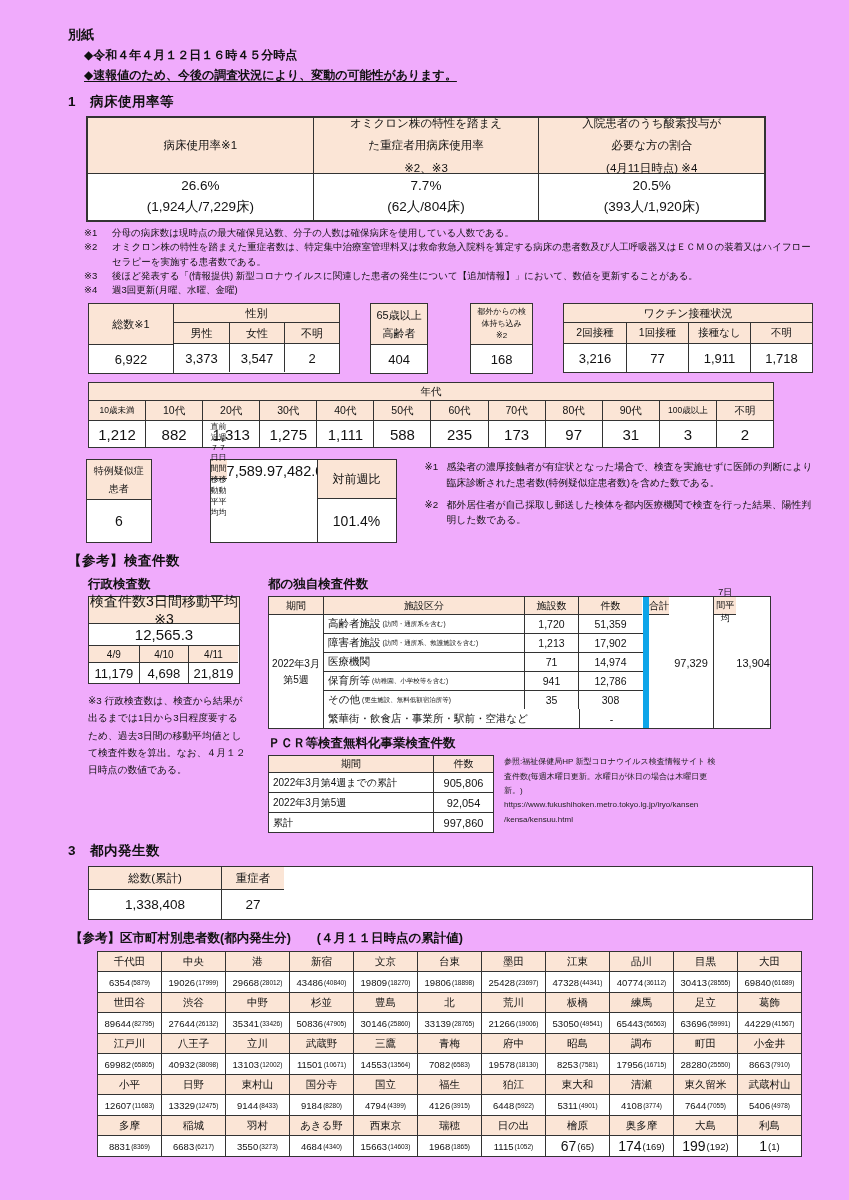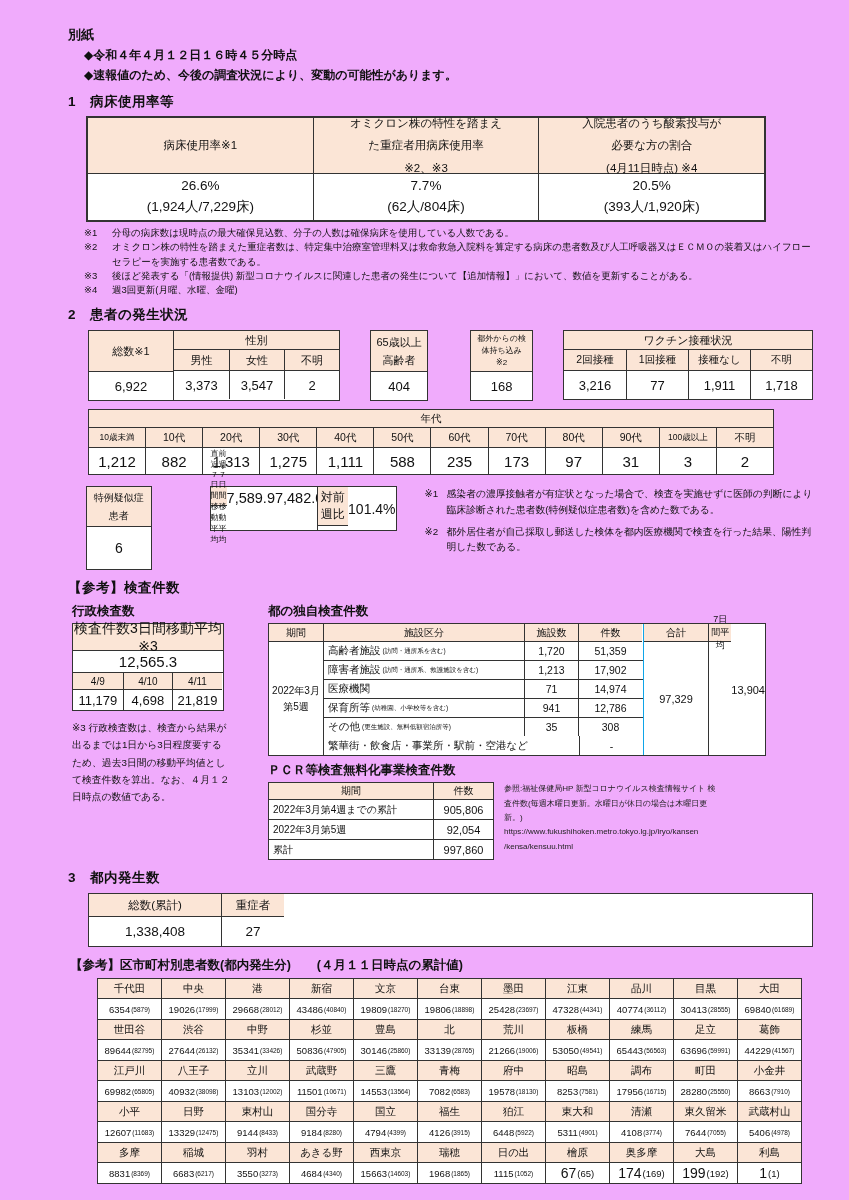--- a/index.html
+++ b/index.html
@@ -1,19 +1,19 @@
 <!DOCTYPE html>
 <html><head>
 <meta charset="utf-8">
 <style>
   html,body{margin:0;padding:0;background:#e9e9e9}
   body{font-family:"Liberation Sans","DejaVu Sans",sans-serif;color:#111}
   .page{width:849px;height:1200px;background:#f0abfc;margin:0 auto;box-sizing:border-box;
         padding:26px 36px 0 68px;overflow:hidden;position:relative}
-  .u{text-underline-offset:2px}
+  .u{text-decoration:underline;text-underline-offset:2px}
   .doc-label{font-size:13px;font-weight:bold}
   .bullet{font-size:12px;font-weight:bold;margin:3px 0 0 16px}
   .sec-title{font-size:13.5px;font-weight:bold;margin-top:9px;letter-spacing:.5px}
   .peach{background:#fbe5d6}
   .cell{display:flex;align-items:center;justify-content:center;text-align:center;box-sizing:border-box}
 
   
   .bed-table{display:flex;border:2px solid #333;width:676px;margin:5px 0 4px 18px;background:#fff}
   .bed-col{flex:1;display:flex;flex-direction:column}
   .bed-col + .bed-col{border-left:1px solid #333}
@@ -72,57 +72,57 @@
   
   .sprow{display:flex;align-items:flex-start;margin:11px 0 0 18px}
   .tblS{width:74px}
   .tblS .hcell{height:40px;border-bottom:1px solid #333;flex-direction:column;font-size:10px;line-height:1.8}
   .tblS .vcell{height:42px;font-size:14px}
   .tblAvg{display:flex;margin-left:58px}
   .avgL{width:106px;display:flex;flex-direction:row}
   .avgL .h{height:19px;border-bottom:1px solid #333;font-size:8px}
   .avgL .v{height:21px;font-size:14.5px}
   .avgL .v:first-of-type{border-bottom:1px solid #333}
-  .avgR{width:78px;border-left:1px solid #333;display:flex;flex-direction:row}
+  .avgR{width:78px;border-left:1px solid #333;display:flex;flex-direction:column}
   .avgR .h{height:39px;border-bottom:1px solid #333;font-size:12px}
   .avgR .v{height:43px;font-size:14px}
   .spnotes{margin-left:28px;width:440px}
   .spnotes .note{font-size:9.8px;line-height:1.6;margin-bottom:6px}
   .spnotes .note .tag{width:22px}
 
   
   .tests-row{display:flex;align-items:flex-start;margin-top:2px}
-  .tests-left{width:172px;margin-left:4px;flex-shrink:0}
+  .tests-left{width:172px;margin-left:20px;flex-shrink:0}
   .sub-title{font-size:12.5px;font-weight:bold;margin:4px 0 3px 0}
   .admin-table{width:152px;display:flex;flex-direction:column}
   .adm-lab{height:27px;border-bottom:1px solid #333;font-size:14px}
   .adm-avg{height:22px;border-bottom:1px solid #333;font-size:15px}
   .adm-row{display:flex}
   .adm-row .cell{width:49.6px}
   .adm-row.d .cell{height:17px;border-bottom:1px solid #333;font-size:10px}
   .adm-row.v .cell{height:20px;font-size:13px}
   .adm-row .cell + .cell{border-left:1px solid #333}
   .adm-note{width:158px;margin-top:8px;font-size:9.8px;line-height:1.75}
-  .tests-right{margin-left:24px}
+  .tests-right{margin-left:8px}
   .ind-table{display:flex}
   .ind-h{height:18px;border-bottom:1px solid #333;font-size:10px}
   .blkPeriod{width:54px;display:flex;flex-direction:column}
   .blkPeriod .body{flex:1;font-size:10px;line-height:1.6;padding:2px}
   .blkMain{border-left:1px solid #333;display:flex;flex-direction:column}
   .ind-hr{display:flex}
   .ind-hr .cell{height:18px;border-bottom:1px solid #333;font-size:10px}
   .fr{display:flex;border-bottom:1px solid #333}
   .fr:last-child{border-bottom:none}
   .fname{width:200px;display:flex;align-items:center;justify-content:flex-start;padding-left:4px;box-sizing:border-box;height:18px;font-size:10.5px;white-space:nowrap}
   .fnote{font-size:6.5px;margin-left:2px}
   .ffac{width:54px;border-left:1px solid #333;height:18px;font-size:10.5px}
   .fcnt{width:64px;border-left:1px solid #333;height:18px;font-size:10.5px}
   .fname-wide{width:255px;display:flex;align-items:center;padding-left:4px;box-sizing:border-box;height:19px;font-size:10.5px;white-space:nowrap}
   .fcnt-last{height:19px}
-  .blkTot{width:64px;border-left:1px solid #0ea5e9;display:flex;flex-direction:column}
+  .blkTot{width:64px;border-left:6px solid #0ea5e9;display:flex;flex-direction:row}
   .blkTot .body{flex:1;font-size:11px}
   .blkAvg7{width:56px;border-left:1px solid #333;display:flex;flex-direction:row}
   .blkAvg7 .ind-h{font-size:9px}
   .blkAvg7 .body{flex:1;font-size:11px}
   .pcr-row{display:flex;align-items:flex-start}
   .pcr-table{display:flex;flex-direction:column;width:226px}
   .pcr-hr{display:flex}
   .pcr-hr .cell{height:17px;border-bottom:1px solid #333;font-size:10px}
   .pcr-r{display:flex;border-bottom:1px solid #333}
   .pcr-r:last-child{border-bottom:none}
@@ -215,21 +215,20 @@
         <div class="tag">※3</div>
         <div class="txt">後ほど発表する「(情報提供) 新型コロナウイルスに関連した患者の発生について【追加情報】」において、数値を更新することがある。</div>
       </div>
 
       <div class="note">
         <div class="tag">※4</div>
         <div class="txt">週3回更新(月曜、水曜、金曜)</div>
       </div>
     </div>
 
-  <div class="sec-title">2　患者の発生状況</div>
   <div class="ptables">
     <div class="tbl tblA">
       <div class="colTotal">
         <div class="cell hcell peach">総数※1</div>
         <div class="cell vcell">6,922</div>
       </div>
       <div class="colGender">
         <div class="cell gHead hcell peach">性別</div>
         <div class="gRow lbl">
 

